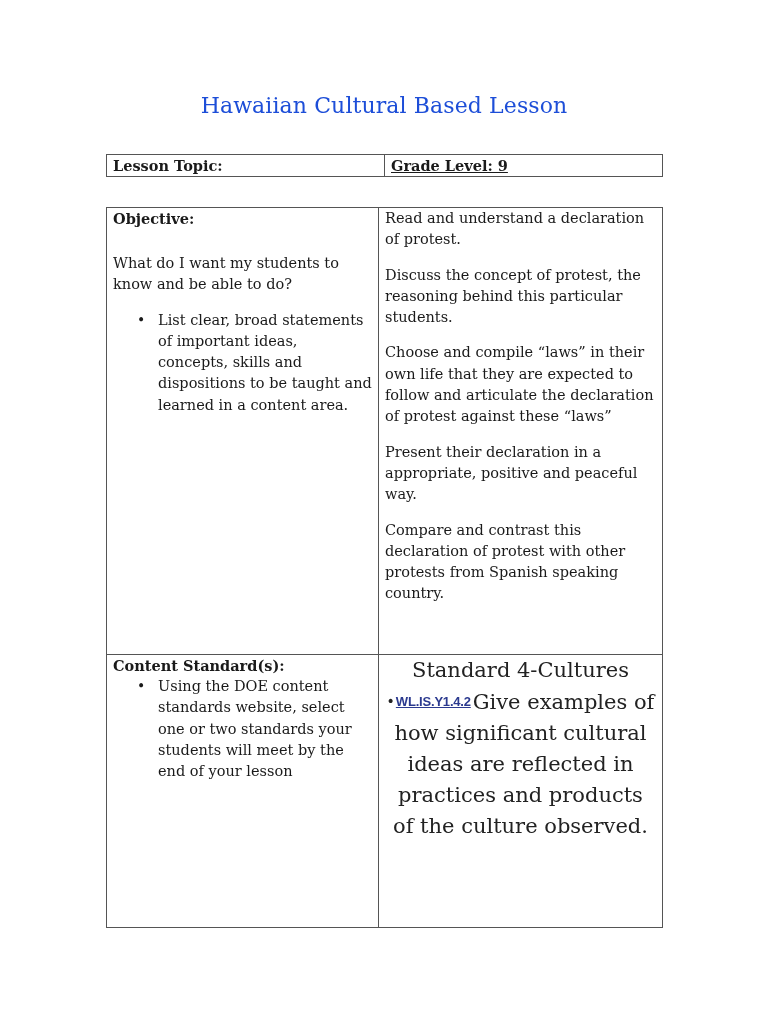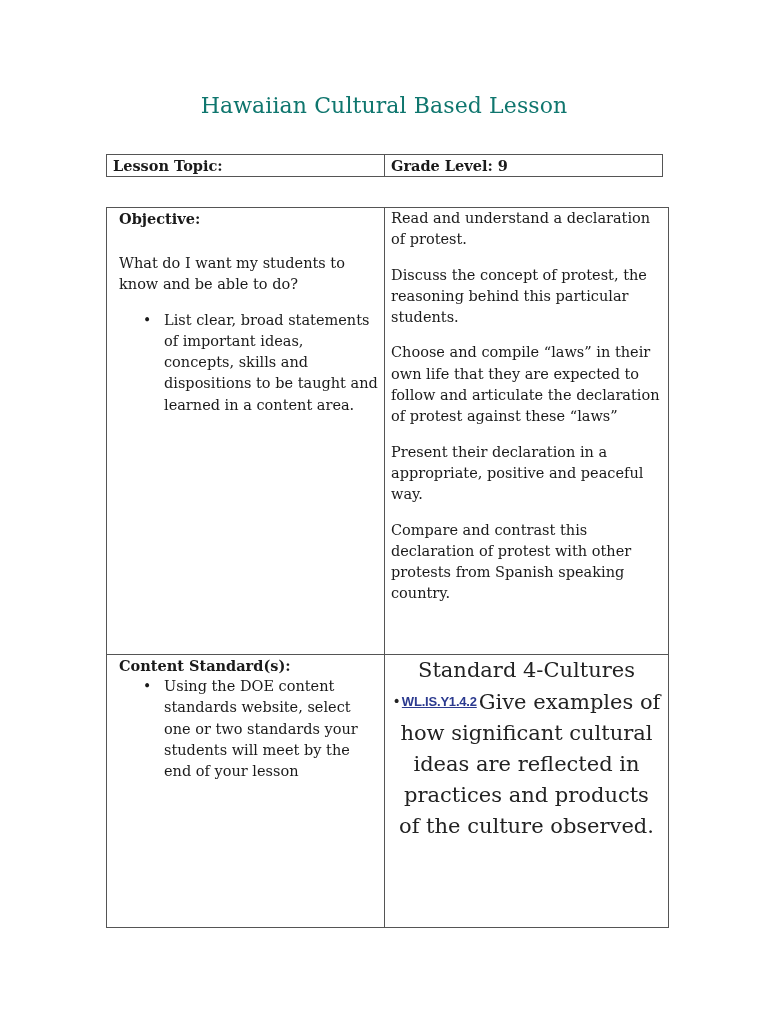--- a/index.html
+++ b/index.html
@@ -17,21 +17,21 @@
     }
     .title {
       position: absolute;
       left: 0;
       top: 93px;
       width: 768px;
       text-align: center;
       font-family: "DejaVu Serif", serif;
       font-size: 22px;
       font-weight: normal;
-      color: #0f766e;
+      color: #1d4ed8;
       letter-spacing: 0.1px;
     }
     table {
       position: absolute;
       border-collapse: collapse;
       table-layout: fixed;
     }
     td {
       border: 1.5px solid #555;
       vertical-align: top;
@@ -44,29 +44,29 @@
       width: 557px;
     }
     .header-table td {
       height: 20px;
       padding: 1px 6px 0 6px;
       font-size: 14.5px;
       font-weight: bold;
       line-height: 20px;
     }
     .header-table .col1 { width: 265px; margin-left: 37px; }
-    .header-table .col2 { width: 265px; }
+    .header-table .col2 { width: 265px; text-decoration: underline; }
 
     
     .main-table {
       left: 106px;
       top: 207px;
       width: 557px;
     }
-    .main-table .left { width: 259px; padding: 0 6px 0 12px; }
+    .main-table .left { width: 259px; padding: 0 6px 0 6px; }
     .main-table .right { width: 271px; padding: 0 6px 0 6px; }
     .row1 td { height: 446px; }
     .row2 td { height: 272px; margin-left: 33px; }
 
     .cell-text {
       font-size: 14.5px;
       line-height: 21.3px;
     }
     .bold-label {
       font-weight: bold;

